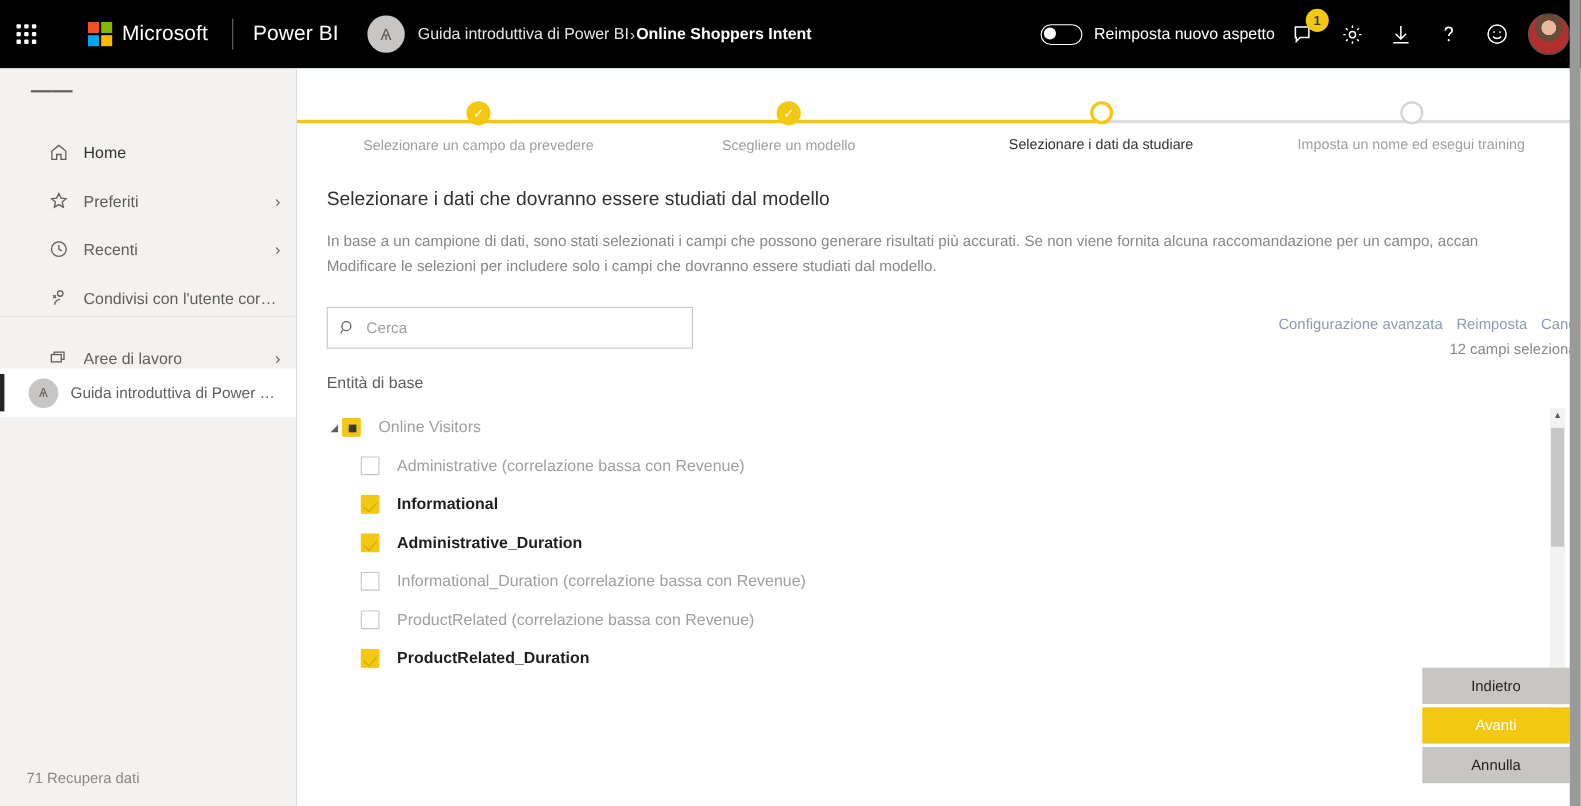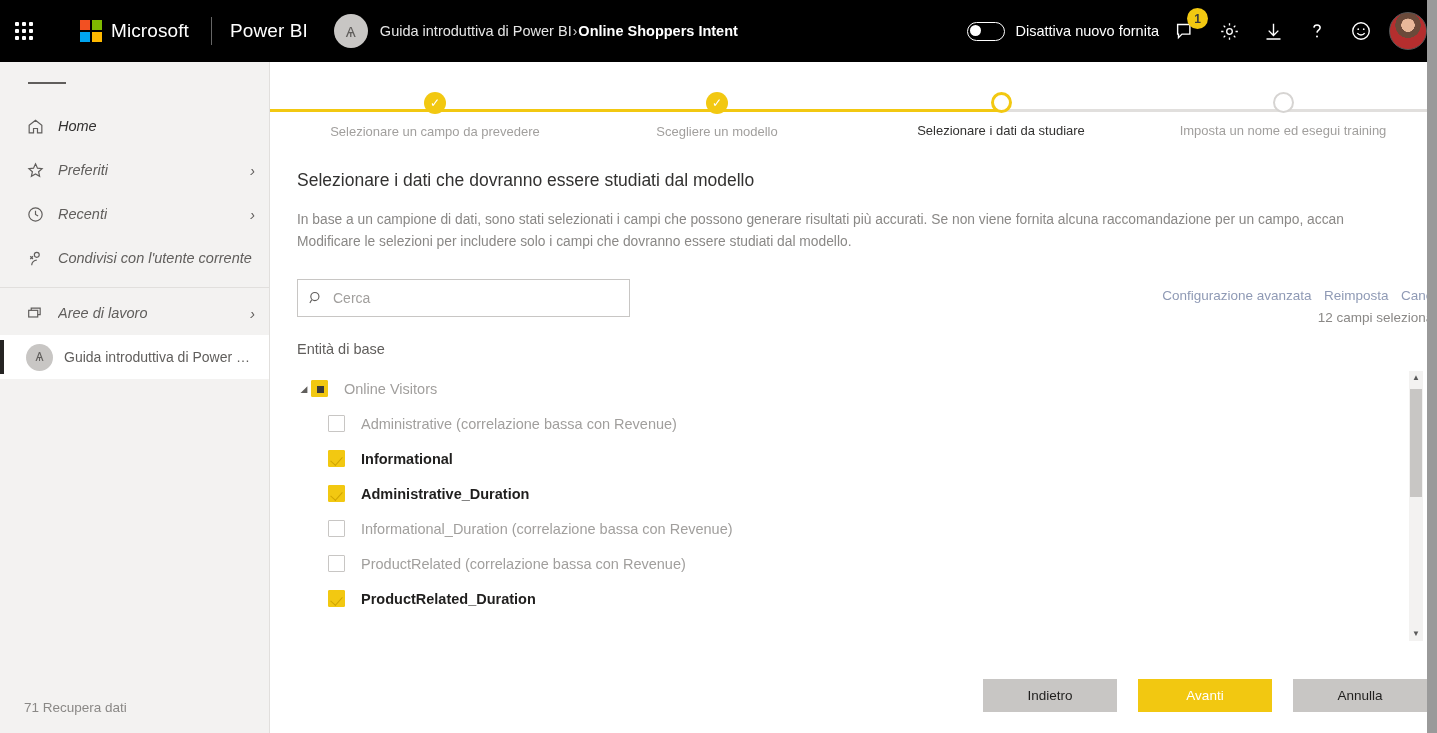--- a/index.html
+++ b/index.html
@@ -59,22 +59,22 @@
 
   
   .sidebar {
     position: absolute; top: 62px; left: 0; width: 270px; height: 671px;
     background: #f3f2f1; border-right: 1px solid #e1dfdd;
     display: flex; flex-direction: column;
   }
   .hamburger { height: 42px; display: flex; align-items: center; padding-left: 28px; cursor: pointer; }
   .hamburger span { display: block; width: 19px; height: 1.6px; background: #605e5c; margin: 2.7px 0; }
   .nav-item {
-    height: 44px; display: flex; align-items: center; padding: 0 14px 0 26px;
-    cursor: pointer; color: #605e5c; font-size: 14.5px; position: relative; font-style: italic;
+    height: 44px; display: flex; align-items: flex-end; padding: 0 14px 0 44px;
+    cursor: pointer; color: #605e5c; font-size: 14.5px; position: relative;
   }
   .nav-icon { width: 26px; display: flex; align-items: center; justify-content: flex-start; color: #605e5c; flex: none; }
   .nav-label { margin-left: 6px; white-space: nowrap; overflow: hidden; text-overflow: ellipsis; }
   .nav-item.active .nav-label { color: #323130; }
   .chev { margin-left: auto; color: #605e5c; font-size: 15px; }
   .nav-sep { height: 1px; background: #e1dfdd; margin: 7px 0 3px 0; }
   .ws-item {
     height: 44px; display: flex; align-items: center; padding-left: 26px;
     background: #ffffff; cursor: pointer; position: relative;
   }
@@ -156,21 +156,21 @@
 
   .vscroll {
     position: absolute; right: 14px; top: 0; width: 14px; height: 270px; background: #f3f2f1;
     display: flex; flex-direction: column; align-items: center; cursor: pointer;
   }
   .vs-arrow { font-size: 8px; color: #5a5a5a; line-height: 10px; padding: 2px 0; }
   .vs-track { flex: 1; width: 14px; position: relative; }
   .vs-thumb { position: absolute; top: 4px; left: 1px; width: 12px; height: 108px; background: #c8c6c4; }
 
   .footer-btns {
-    position: absolute; right: 10px; bottom: 21px; display: flex; gap: 21px;
+    position: absolute; right: 10px; bottom: 21px; display: flex; gap: 3px; flex-direction: column;
   }
   .btn {
     width: 134px; height: 33px; border: none; font-family: inherit; font-size: 13.5px;
     cursor: pointer; display: flex; align-items: center; justify-content: center;
   }
   .btn-secondary { background: #c8c6c4; color: #201f1e; }
   .btn-primary { background: #f2c811; color: #ffffff; }
   .scroll-edge { position: absolute; right: 0; top: 0; width: 10px; height: 733px; background: #9a9a9a; }
 </style>
 </head>
@@ -212,21 +212,21 @@
       <span class="crumb">Guida introduttiva di Power BI</span>
       <span class="crumb-sep">›</span>
       <span class="crumb-cur">Online Shoppers Intent</span>
     </div>
 
     <div class="topbar-right">
       <div class="toggle-wrap">
         <div class="toggle-track">
           <div class="toggle-knob"></div>
         </div>
-        <span class="toggle-label">Disattiva nuovo fornita</span>
+        <span class="toggle-label">Reimposta nuovo aspetto</span>
       </div>
 
       <div class="tb-icon">
         <svg width="21" height="21" viewBox="0 0 24 24" fill="none" stroke="#ffffff" stroke-width="1.6">
           <path d="M3 4h14v11H8l-4 4v-4H3z"></path>
         </svg>
         <span class="badge">1</span>
       </div>
 
       <div class="tb-icon">

